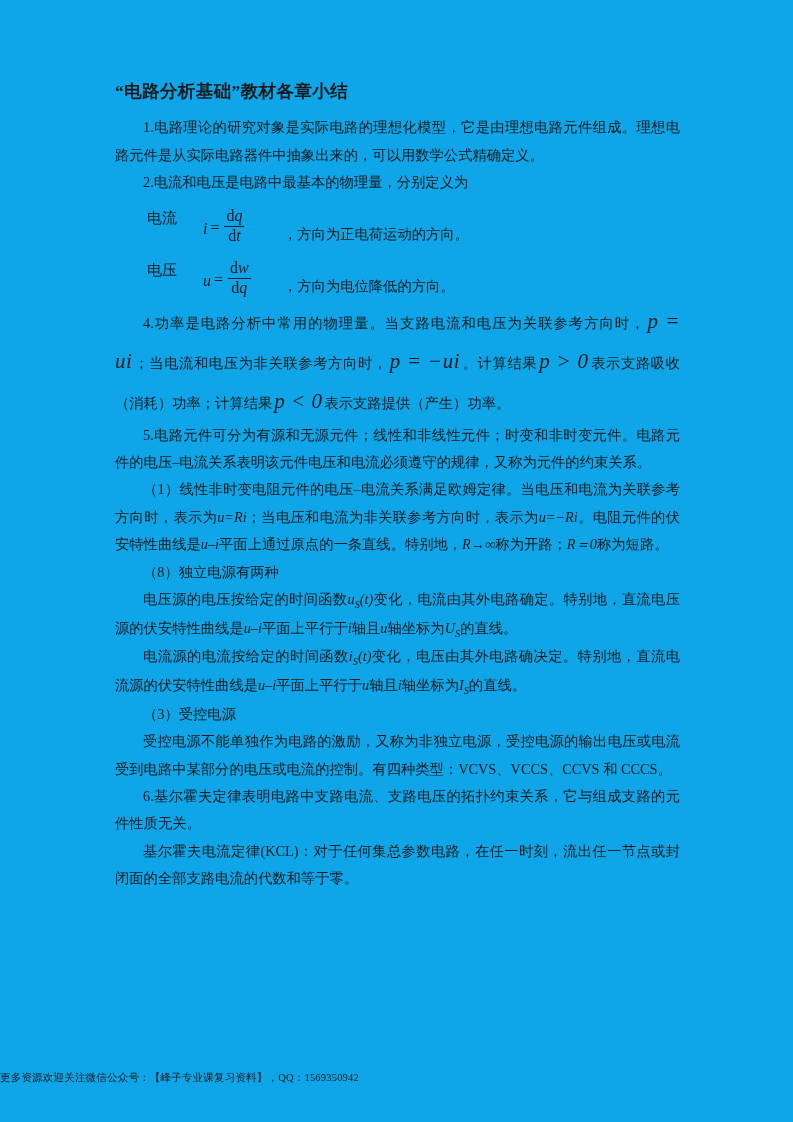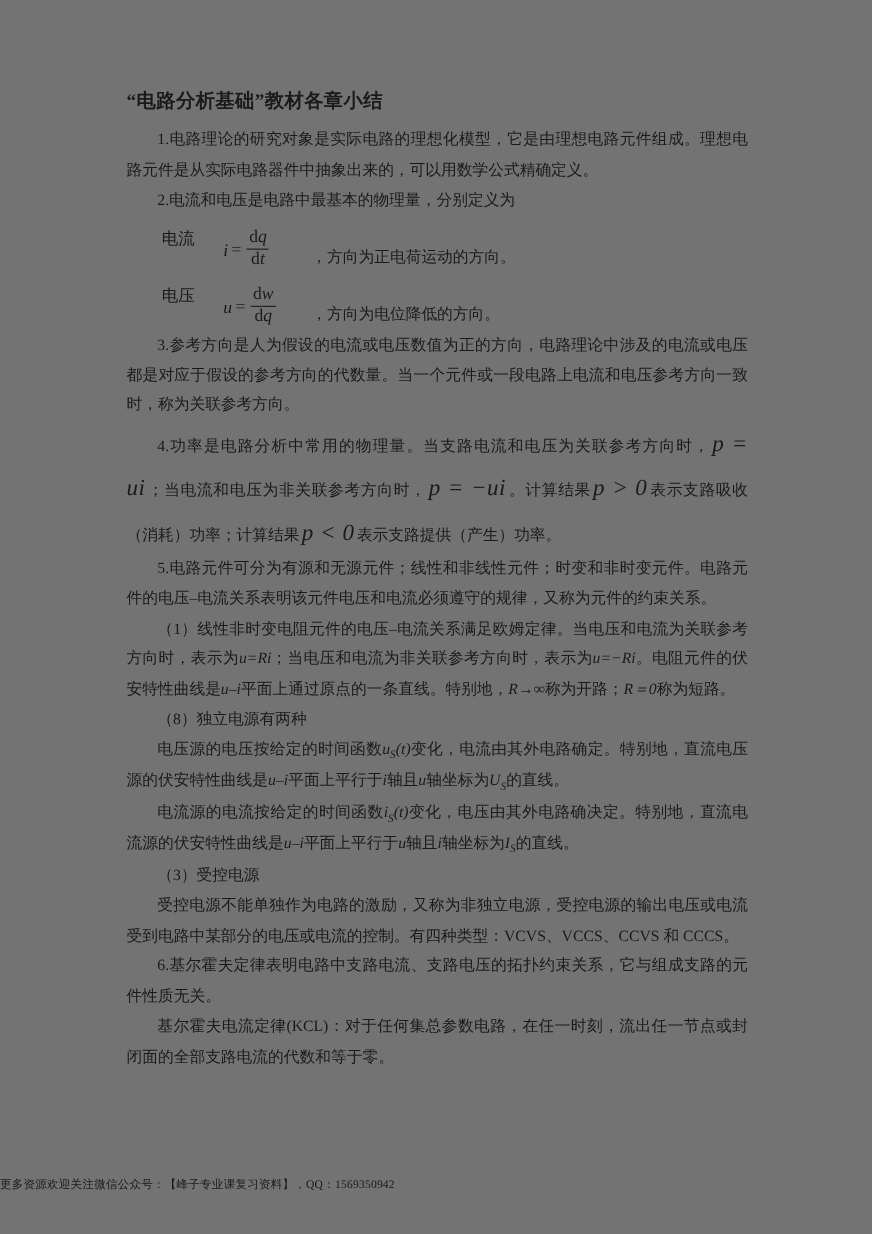--- a/index.html
+++ b/index.html
@@ -4,21 +4,21 @@
 <style>
   html, body {
     margin: 0;
     padding: 0;
     background: #ffffff;
   }
   .page {
     position: relative;
     width: 793px;
     height: 1122px;
-    background: #737373;
+    background: #0ea5e9;
     margin: 0 auto;
     overflow: hidden;
     font-family: "Liberation Serif", "DejaVu Serif", serif;
     color: #1a1a1a;
   }
   .content {
     position: absolute;
     left: 115px;
     top: 78px;
     width: 565px;
@@ -151,21 +151,20 @@
     </div>
 
     <div class="formula-row">
       <span class="formula-label">电压</span>
       <span class="formula-expr">
         <span class="var">u</span><span class="op">=</span><span class="frac"><span class="num"><span class="up">d</span><span>w</span></span><span class="den"><span class="up">d</span><span>q</span></span></span>
       </span>
       <span class="formula-after">，方向为电位降低的方向。</span>
     </div>
 
-    <p class="para">3.参考方向是人为假设的电流或电压数值为正的方向，电路理论中涉及的电流或电压都是对应于假设的参考方向的代数量。当一个元件或一段电路上电流和电压参考方向一致时，称为关联参考方向。</p>
 
     <p class="para"><span>4.功率是电路分析中常用的物理量。当支路电流和电压为关联参考方向时，</span><span class="m-lg">p = ui</span><span>；当电流和电压为非关联参考方向时，</span><span class="m-lg">p = −ui</span><span>。计算结果</span><span class="m-lg">p &gt; 0</span><span>表示支路吸收（消耗）功率；计算结果</span><span class="m-lg">p &lt; 0</span><span>表示支路提供（产生）功率。</span></p>
 
     <p class="para">5.电路元件可分为有源和无源元件；线性和非线性元件；时变和非时变元件。电路元件的电压–电流关系表明该元件电压和电流必须遵守的规律，又称为元件的约束关系。</p>
 
     <p class="para"><span>（1）线性非时变电阻元件的电压–电流关系满足欧姆定律。当电压和电流为关联参考方向时，表示为</span><span class="m">u=Ri</span><span>；当电压和电流为非关联参考方向时，表示为</span><span class="m">u=−Ri</span><span>。电阻元件的伏安特性曲线是</span><span class="m">u–i</span><span>平面上通过原点的一条直线。特别地，</span><span class="m">R→∞</span><span>称为开路；</span><span class="m">R＝0</span><span>称为短路。</span></p>
 
     <p class="para">（8）独立电源有两种</p>
 
     <p class="para"><span>电压源的电压按给定的时间函数</span><span class="m"><span class="var">u</span><sub>S</sub>(<span class="var">t</span>)</span><span>变化，电流由其外电路确定。特别地，直流电压源的伏安特性曲线是</span><span class="m">u–i</span><span>平面上平行于</span><span class="m">i</span><span>轴且</span><span class="m">u</span><span>轴坐标为</span><span class="m"><span class="var">U</span><sub>S</sub></span><span>的直线。</span></p>

